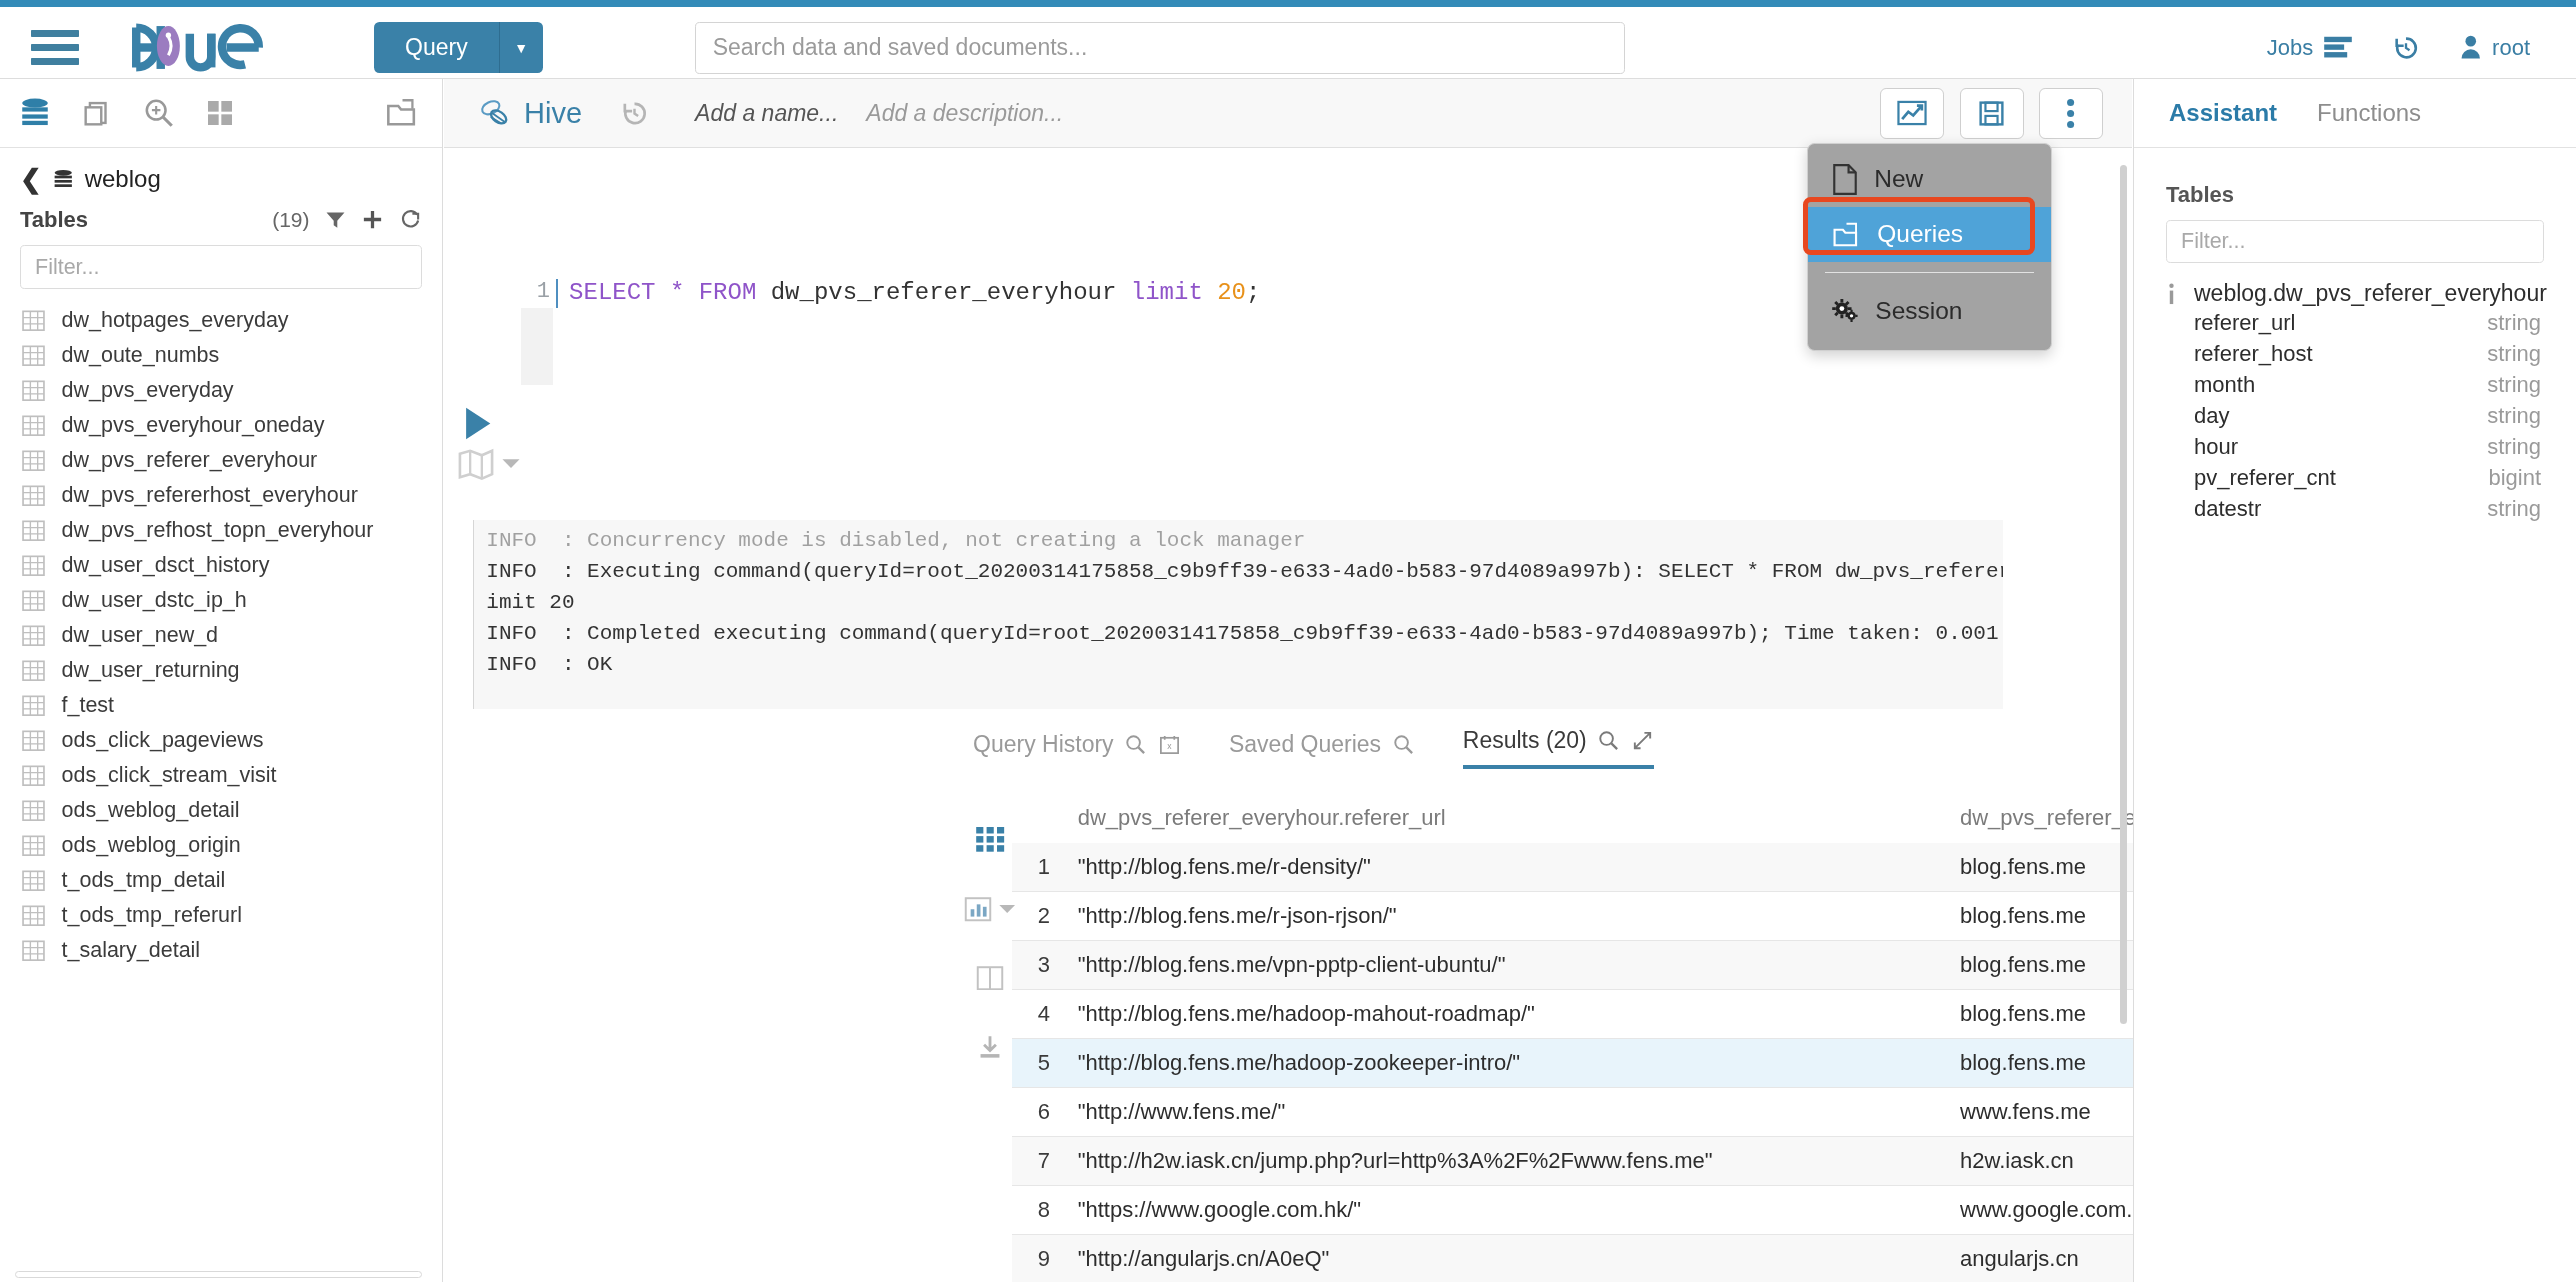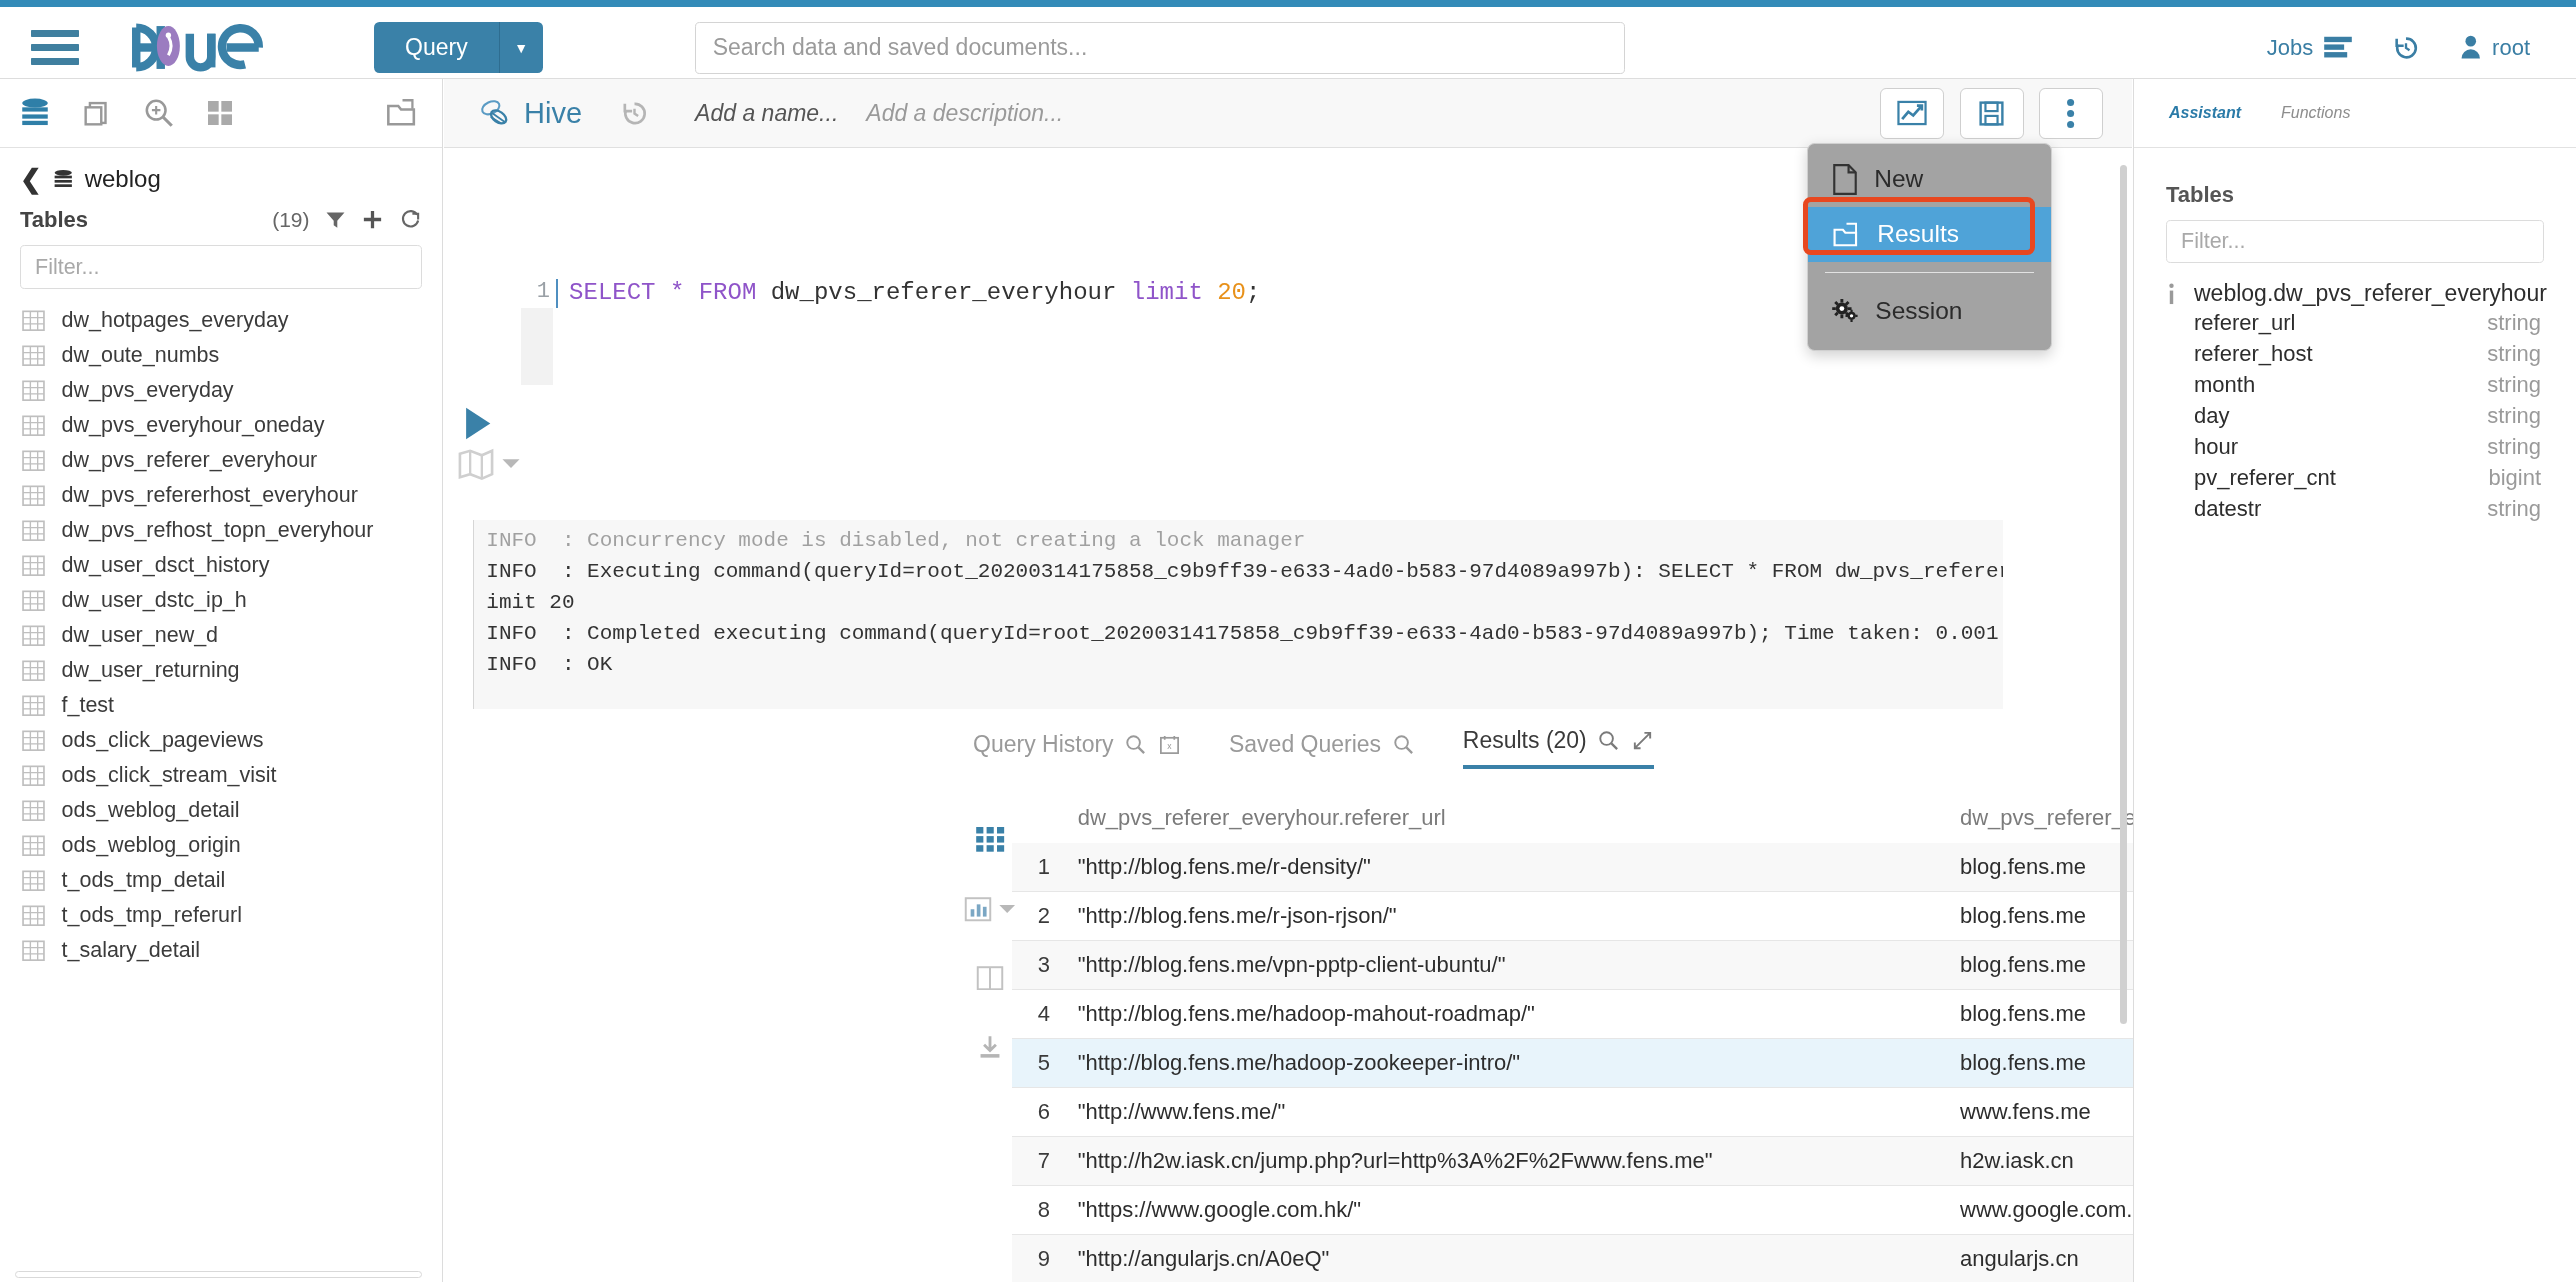--- a/index.html
+++ b/index.html
@@ -151,21 +151,21 @@
   .dd-item.sel { background:#4fa3d8; color:#fff; }
   .dd-sep { height:0.8px; background:#e2e2e2; margin:10.7px 17px; }
   .dd-highlight {
     position:absolute; top:197px; left:1803px; width:232px; height:58px;
     border:5.4px solid #e8471f; border-radius:7.7px; pointer-events:none; z-index:60;
   }
 
   
   .right-panel { position:absolute; top:79px; left:2133px; width:443px; height:1204px; background:#fff; border-left:0.8px solid #dcdcdc; }
   .rp-tabs { height:69px; display:flex; align-items:center; gap:40px; padding-left:35px; border-bottom:0.8px solid #e2e2e2; }
-  .rp-tab { font-size:16px; color:#8d8d8d; cursor:pointer;font-style:italic; }
+  .rp-tab { font-size:24px; color:#8d8d8d; cursor:pointer; }
   .rp-tab.active { color:#2b7ba8; font-weight:bold; }
 
   .rp-hdr { font-size:22px; color:#555; font-weight:bold; padding:34px 0 12.3px 32px; }
   .rp-filter { padding:0 32px 17px 32px; }
   .rp-filter input {
     width:100%; height:43px; border:0.8px solid #dcdcdc; border-radius:4.6px;
     font-size:21.5px; padding:0 14px; color:#555; font-family:"Liberation Sans", sans-serif;
   }
   .rp-filter input::placeholder { color:#a9a9a9; }
 
@@ -691,21 +691,21 @@
       <path d="M2 1 L14 1 L20 7 L20 25 L2 25 Z" fill="none" stroke="#333" stroke-width="1.8"></path>
       <path d="M14 1 L14 7 L20 7" fill="none" stroke="#333" stroke-width="1.8"></path>
     </svg>
     <span>New</span>
   </div>
   <div class="dd-item sel">
     <svg width="31" height="29" viewBox="0 0 26 24">
       <path d="M3 21 L3 8 L10 8 L12 10.5 L21 10.5 L21 21 Z" stroke="#fff" stroke-width="1.8" fill="none"></path>
       <path d="M13 3 L21 3 L21 10" stroke="#fff" stroke-width="1.6" fill="none"></path>
     </svg>
-    <span>Results</span>
+    <span>Queries</span>
   </div>
   <div class="dd-sep"></div>
   <div class="dd-item">
     <svg width="29" height="28" viewBox="0 0 24 22">
       <circle cx="9" cy="9" r="5" fill="#222"></circle>
       <circle cx="9" cy="9" r="2" fill="#fff"></circle>
       <path d="M9 1 L9 4 M9 14 L9 17 M1 9 L4 9 M14 9 L17 9 M3.5 3.5 L5.6 5.6 M12.4 12.4 L14.5 14.5 M14.5 3.5 L12.4 5.6 M5.6 12.4 L3.5 14.5" stroke="#222" stroke-width="2.4"></path>
       <circle cx="17" cy="15" r="3.4" fill="#222"></circle>
       <circle cx="17" cy="15" r="1.4" fill="#fff"></circle>
       <path d="M17 10 L17 12 M17 18 L17 20 M12 15 L14 15 M20 15 L22 15" stroke="#222" stroke-width="1.8"></path>

